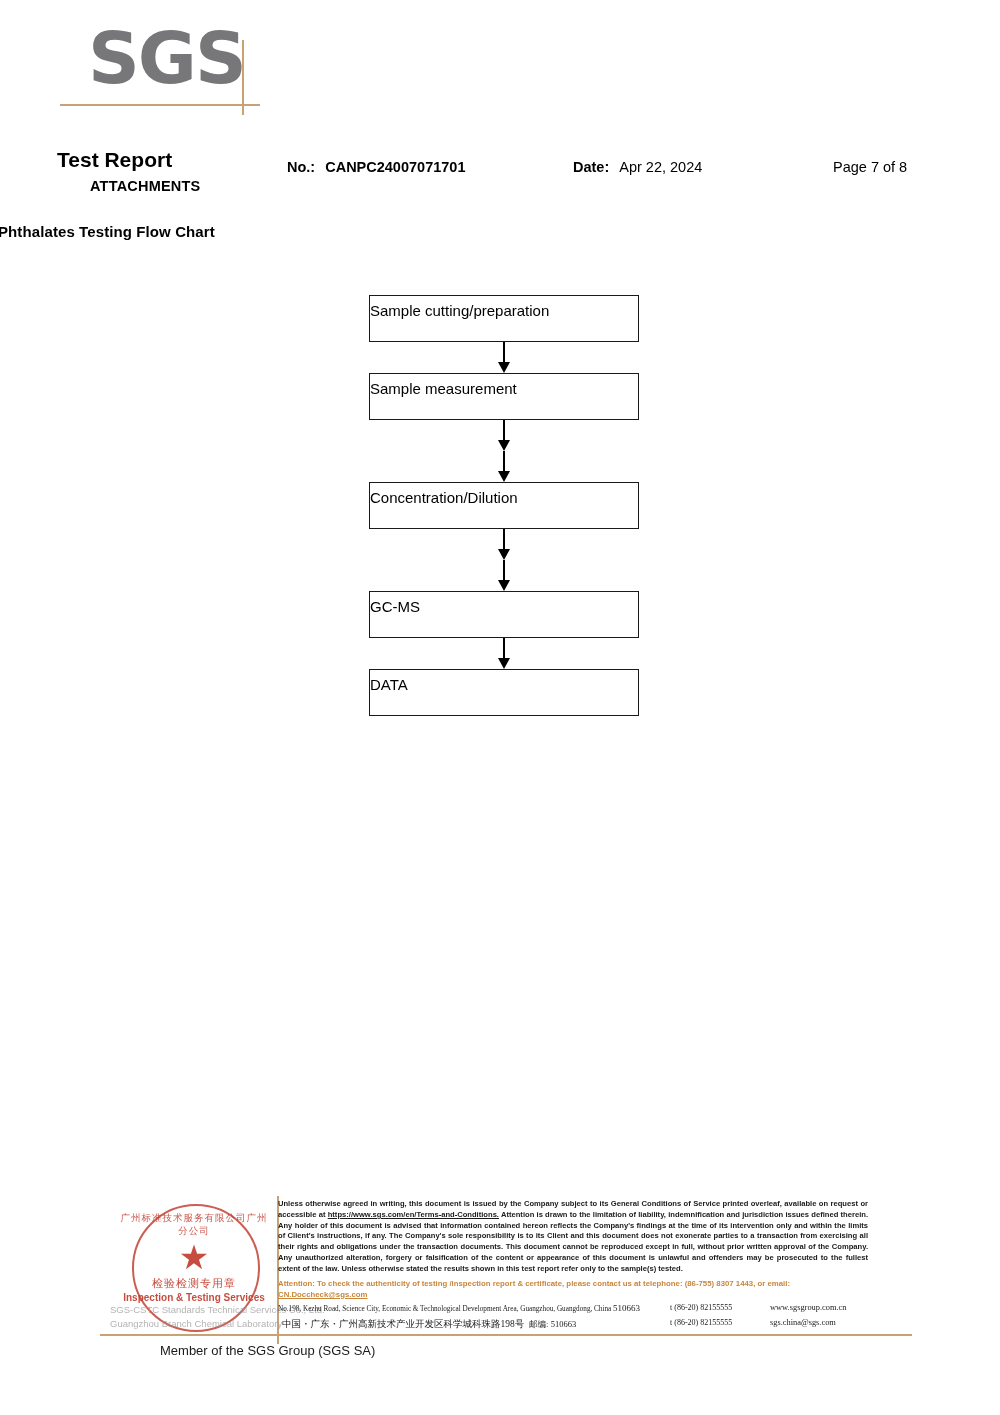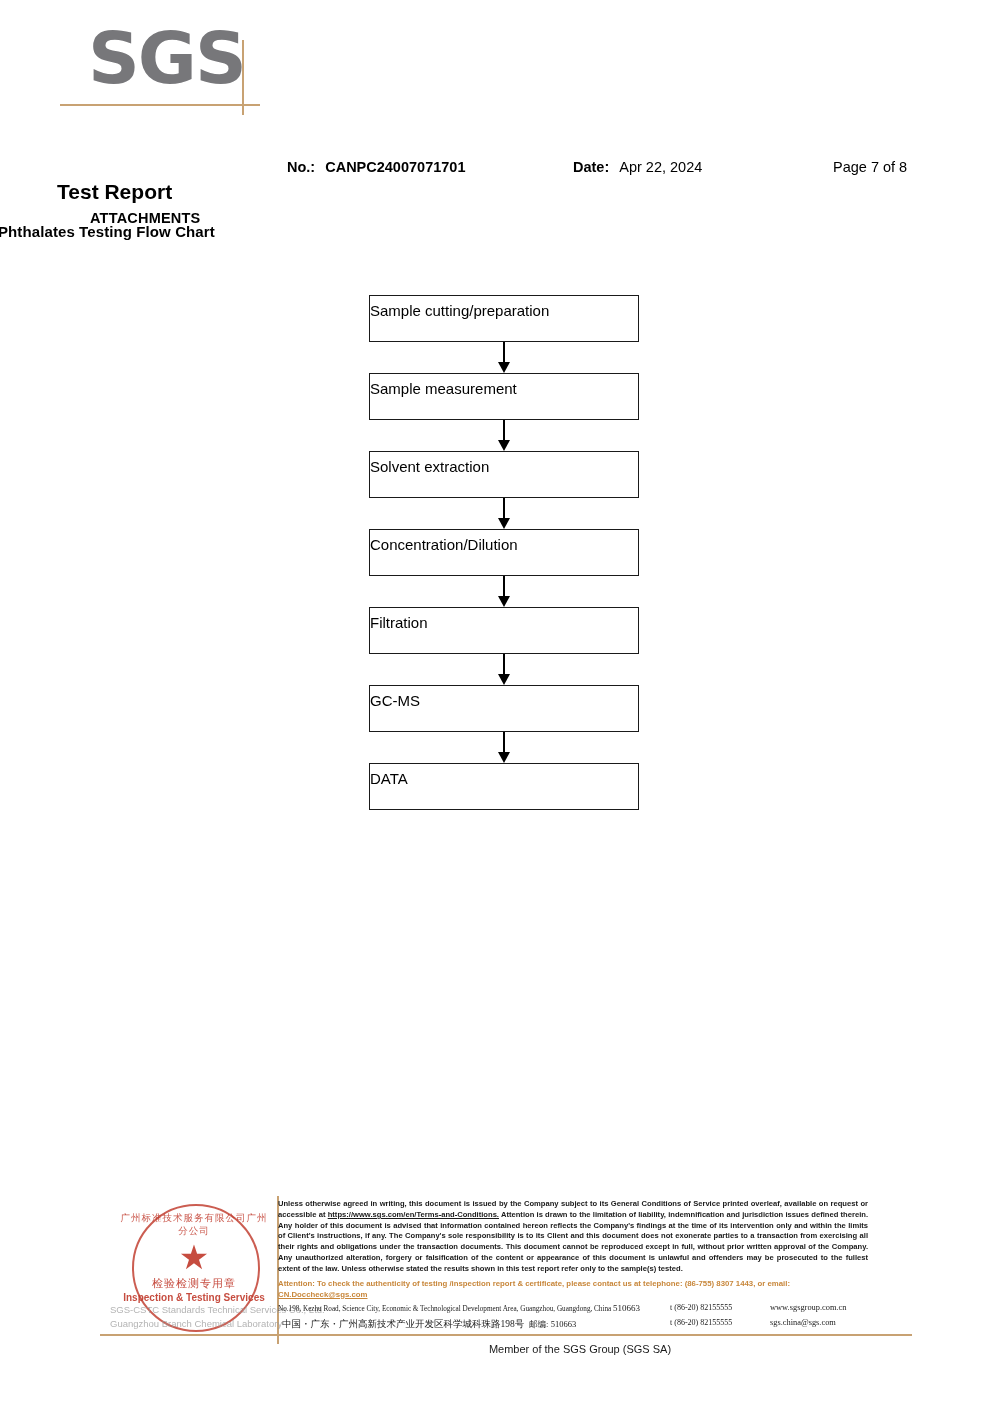--- a/index.html
+++ b/index.html
@@ -46,21 +46,21 @@
   }
 
   
   #report-header {
     position: absolute;
     left: 0; top: 148px;
     width: 1000px;
   }
   #title-block {
     position: absolute;
-    left: 57px; top: 0; margin-top: 32px;
+    left: 57px; top: 0;
   }
   #page-title {
     font-size: 21px;
     font-weight: bold;
     line-height: 1.1;
   }
   #page-subtitle {
     font-size: 14.5px;
     font-weight: bold;
     margin-top: 7px;
@@ -288,24 +288,23 @@
     position: absolute;
     left: 492px; top: 0;
     font-size: 8.4px;
     white-space: nowrap;
     color: #1a1a1a;
   }
   #member-line {
     position: absolute;
     left: 0; top: 1343px;
     width: 1000px;
-    text-align: center;
     padding-left: 160px;
     box-sizing: border-box;
-    font-size: 11px;
+    font-size: 13px;
     color: #1a1a1a;
   }
 </style>
 </head>
 <body>
 
 <div id="logo-area">
   <div id="sgs-logo-text">SGS</div>
   <div id="logo-rule-h"></div>
   <div id="logo-rule-v"></div>
@@ -343,39 +342,33 @@
   </div>
 
   <div class="flow-box">
     <div class="flow-box-label">Sample measurement</div>
   </div>
   <div class="flow-arrow">
     <div class="shaft"></div>
     <div class="head"></div>
   </div>
 
-  <div class="flow-box">
-    <div class="flow-box-label">Solvent extraction</div>
-  </div>
   <div class="flow-arrow">
     <div class="shaft"></div>
     <div class="head"></div>
   </div>
 
   <div class="flow-box">
     <div class="flow-box-label">Concentration/Dilution</div>
   </div>
   <div class="flow-arrow">
     <div class="shaft"></div>
     <div class="head"></div>
   </div>
 
-  <div class="flow-box">
-    <div class="flow-box-label">Filtration</div>
-  </div>
   <div class="flow-arrow">
     <div class="shaft"></div>
     <div class="head"></div>
   </div>
 
   <div class="flow-box">
     <div class="flow-box-label">GC-MS</div>
   </div>
   <div class="flow-arrow">
     <div class="shaft"></div>

